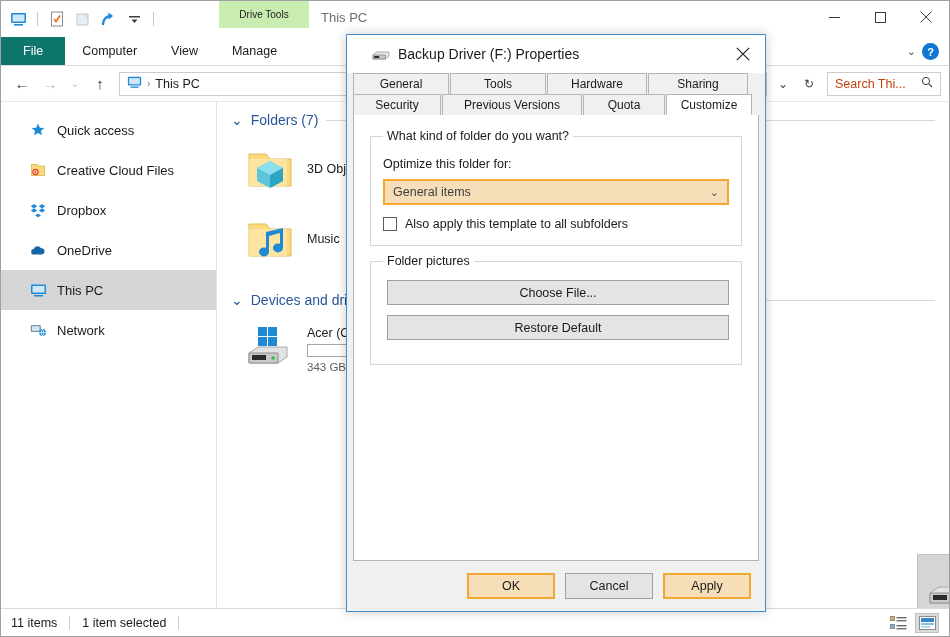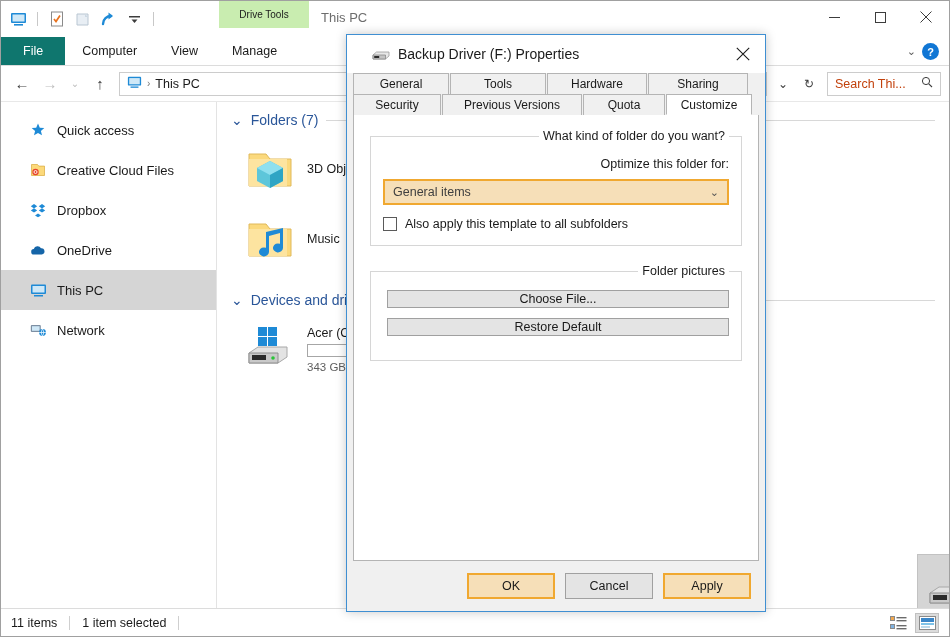--- a/index.html
+++ b/index.html
@@ -225,23 +225,22 @@
     flex: 1; margin: 0 6px;
     background: #ffffff;
     border: 1px solid #b4b4b4;
     border-top: none;
     padding: 14px 16px;
     min-height: 0;
     position: relative; z-index: 1;
   }
   fieldset.grp {
     border: 1px solid #d6d6d6;
-    margin: 0 0 18px 0;
+    margin: 0 0 8px 0;
     padding: 8px 12px 14px 12px;
-    text-align: right;
   }
   fieldset.grp legend { font-size: 12.5px; color: #1a1a1a; padding: 0 4px; }
   .lbl { font-size: 12.5px; color: #1a1a1a; margin: 6px 0 8px 0; }
 
   .combo {
     height: 26px;
     border: 2px solid #f0a830;
     background: #f6dfb8;
     display: flex; align-items: center; justify-content: space-between;
     padding: 0 8px;
@@ -251,21 +250,21 @@
   .combo .chev { color: #555; font-size: 11px; }
 
   .checkrow { display: flex; align-items: center; gap: 8px; font-size: 12.5px; }
   .cbox {
     width: 14px; height: 14px;
     border: 1px solid #5a5a5a; background: #fff;
     flex: 0 0 14px;
   }
 
   .btn {
-    height: 18px; min-width: 110px;
+    height: 25px; min-width: 110px;
     background: #e4e4e4;
     border: 1px solid #a0a0a0;
     font-size: 12.5px; color: #1a1a1a;
     display: flex; align-items: center; justify-content: center;
     margin: 4px 0 10px 4px;
   }
 
   .dlg-foot {
     height: 50px; flex: 0 0 50px;
     display: flex; align-items: center; justify-content: flex-end;

